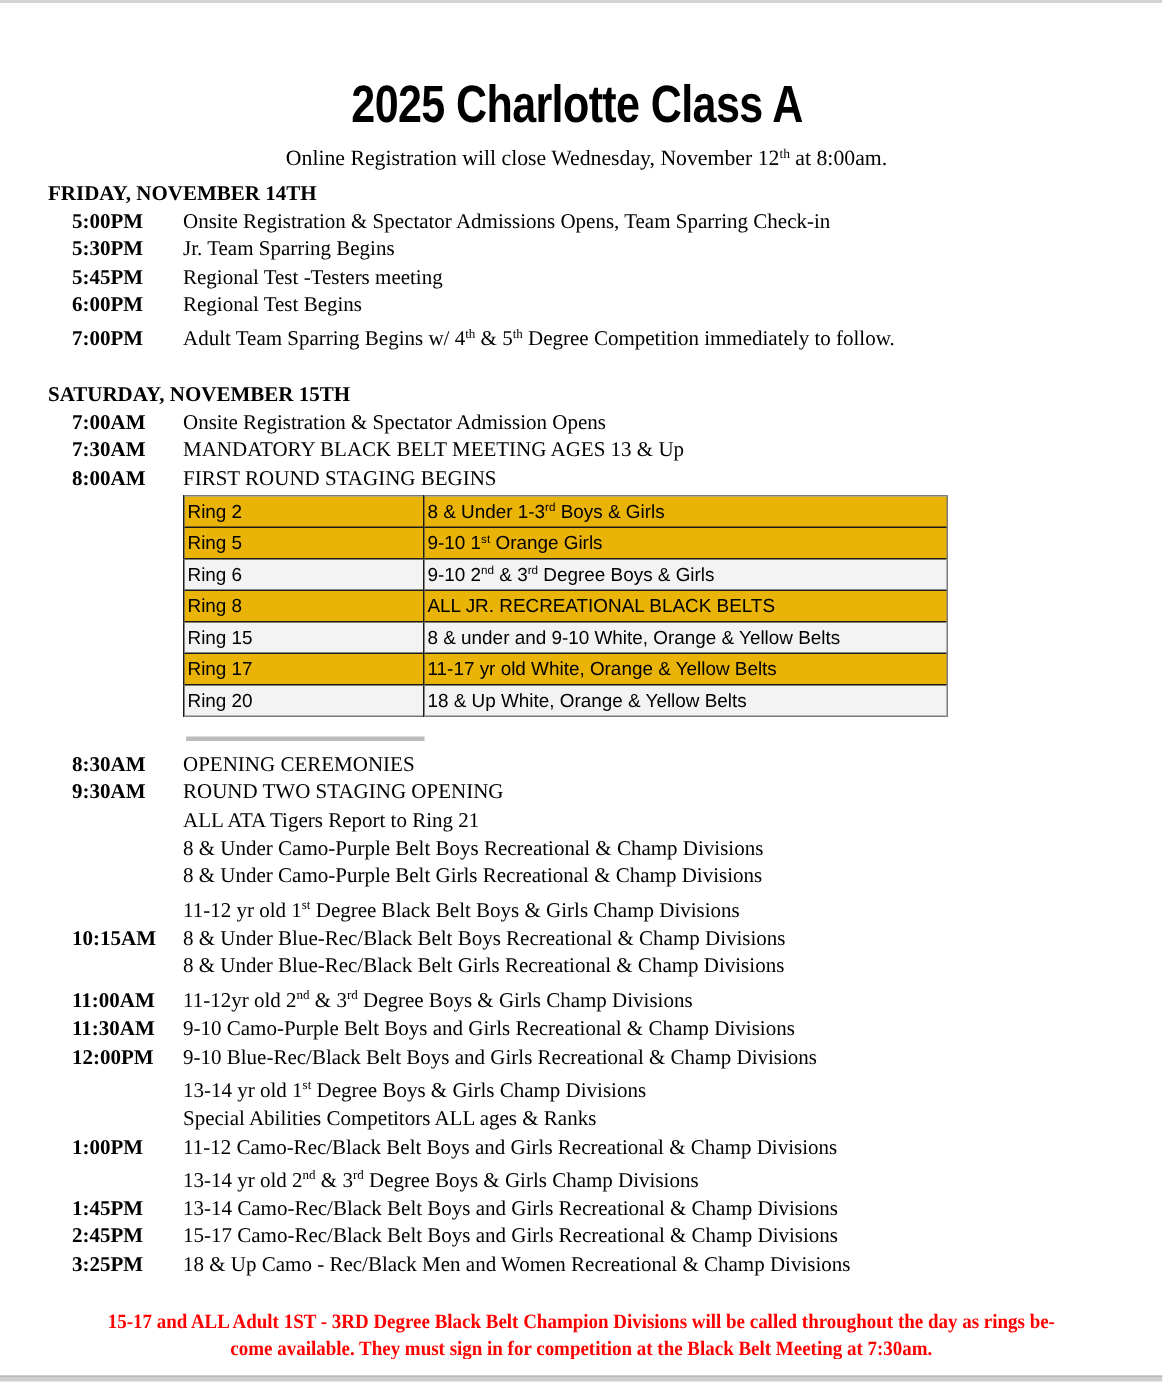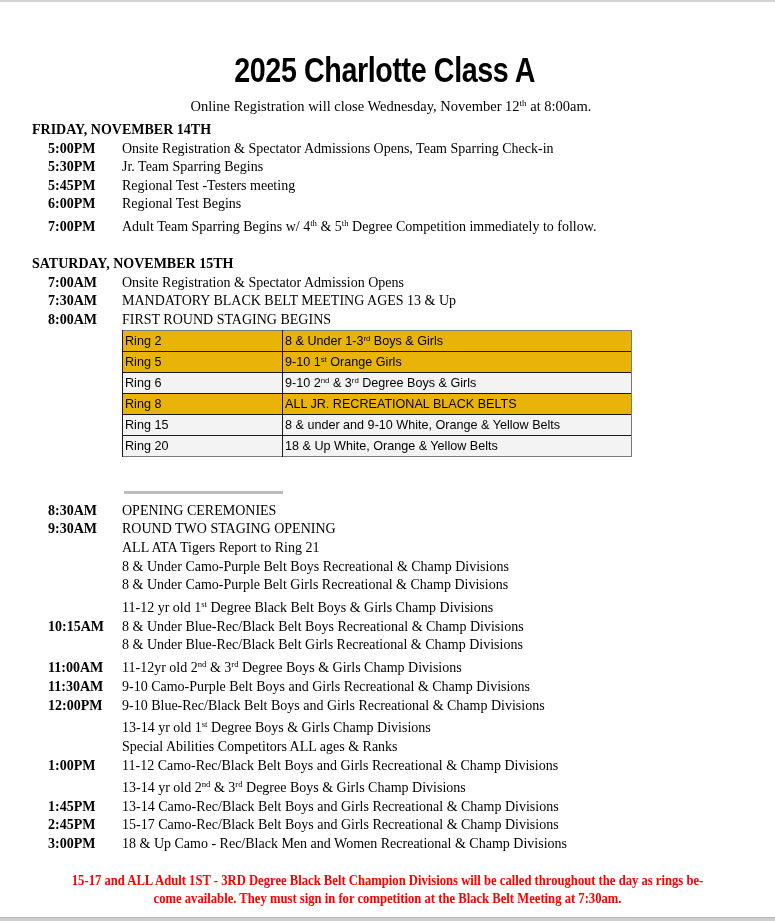--- a/index.html
+++ b/index.html
@@ -101,20 +101,24 @@
         <td class="div"><span>9-10 2</span><sup>nd</sup><span> &amp; 3</span><sup>rd</sup><span> Degree Boys &amp; Girls</span></td>
       </tr>
   <tr class="shade dk">
         <td class="ring">Ring 8</td>
         <td class="div">ALL JR. RECREATIONAL BLACK BELTS</td>
       </tr>
   <tr class="light dk">
         <td class="ring">Ring 15</td>
         <td class="div">8 &amp; under and 9-10  White, Orange &amp; Yellow Belts</td>
       </tr>
+  <tr class="shade dk">
+        <td class="ring">Ring 17</td>
+        <td class="div">11-17 yr old White, Orange &amp; Yellow Belts</td>
+      </tr>
   <tr class="light dk">
         <td class="ring">Ring 20</td>
         <td class="div">18 &amp; Up White, Orange &amp; Yellow Belts</td>
       </tr>
 </tbody>
   </table>
 <div class="tableshadow"></div>
 
 <div class="row" style="top:503px">
     <span class="time">8:30AM</span>
@@ -178,21 +182,21 @@
   </div>
 <div class="row" style="top:799px">
     <span class="time">1:45PM</span>
     <span class="desc">13-14 Camo-Rec/Black Belt Boys and Girls Recreational &amp; Champ Divisions</span>
   </div>
 <div class="row" style="top:817px">
     <span class="time">2:45PM</span>
     <span class="desc">15-17 Camo-Rec/Black Belt Boys and Girls Recreational &amp; Champ Divisions</span>
   </div>
 <div class="row" style="top:836px">
-    <span class="time">3:00PM</span>
+    <span class="time">3:25PM</span>
     <span class="desc">18 &amp; Up Camo - Rec/Black Men and Women Recreational &amp; Champ Divisions</span>
   </div>
 
 <div class="note">
   <div>15-17  and ALL Adult 1ST - 3RD Degree Black Belt Champion Divisions will be called throughout the day as rings be-</div>
   <div>come available.  They must sign in for competition at the Black Belt Meeting at 7:30am.</div>
 </div>
 
 <div class="bottomband"></div>
 

